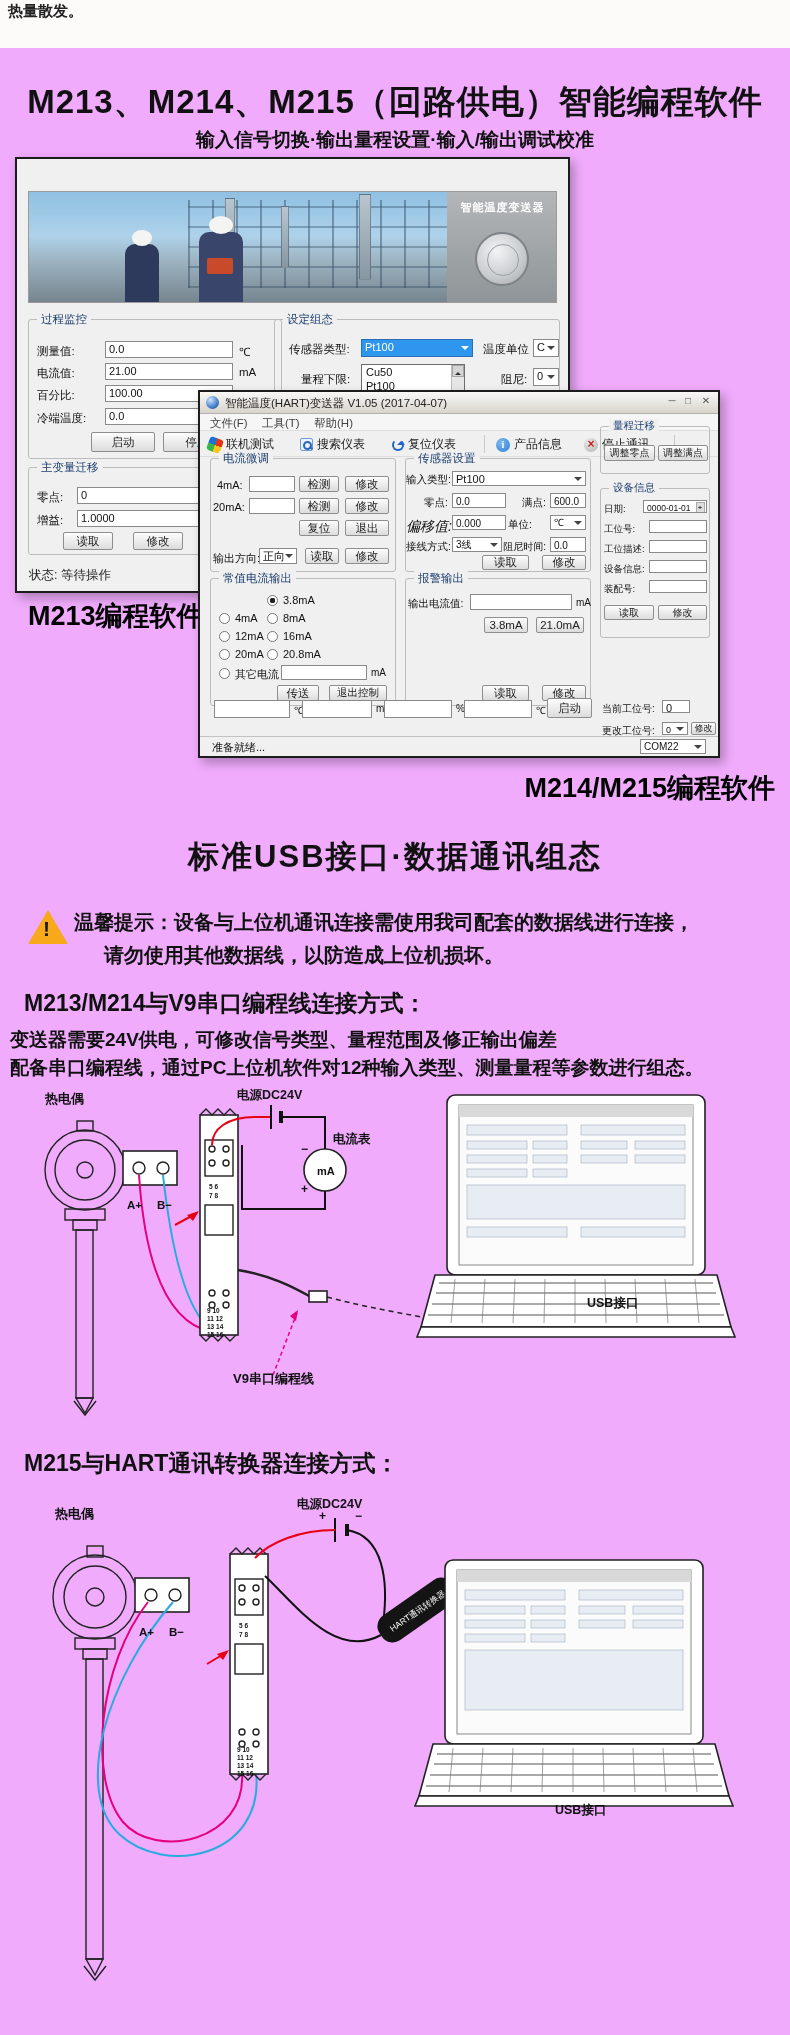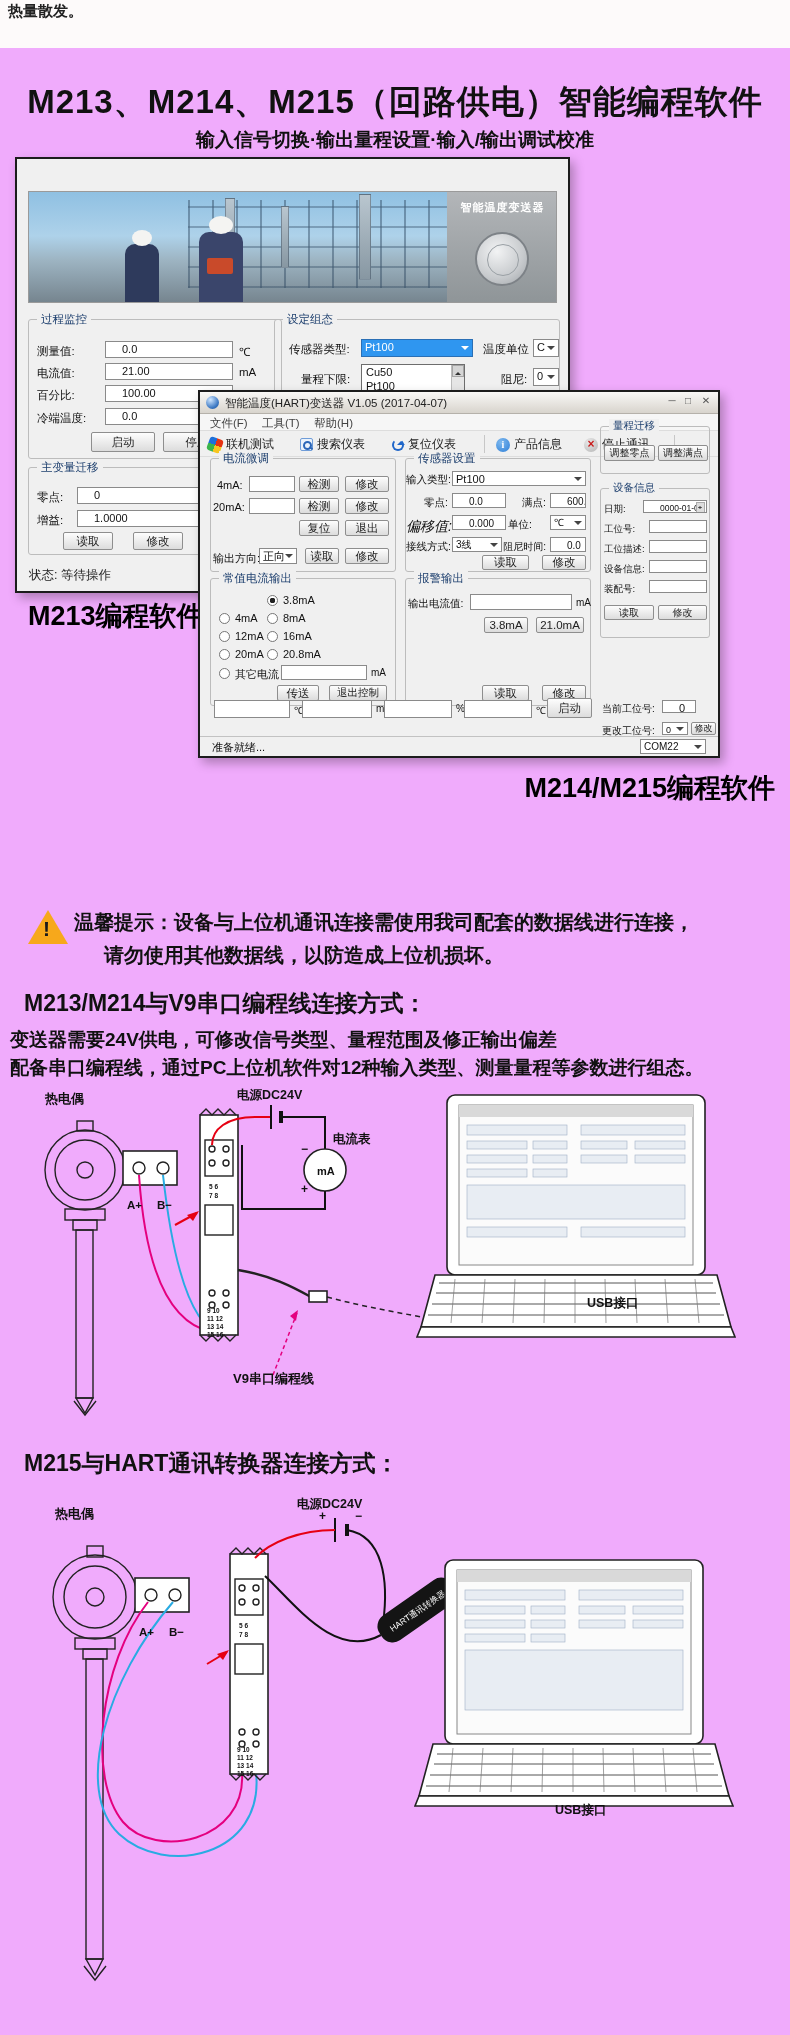--- a/index.html
+++ b/index.html
@@ -24,21 +24,21 @@
   
   .win{position:absolute;background:#f0f0f0;border:2px solid #1c1c1c;box-shadow:4px 5px 10px rgba(0,0,0,.28);}
   .tbar{position:absolute;left:0;top:0;right:0;height:22px;background:linear-gradient(#f9f8f6,#d8d4cd);border-bottom:1px solid #b5b1aa;}
   .wicon{position:absolute;left:6px;top:4px;width:13px;height:13px;border-radius:50%;
          background:radial-gradient(circle at 35% 30%,#cfe6ff,#3b77c2 65%,#1d4e8f);}
   .wtitle{position:absolute;left:25px;top:4px;font-size:11.5px;color:#222;white-space:nowrap;}
   .wctl{position:absolute;top:3px;font-size:10px;color:#555;width:16px;text-align:center;}
   .grp{position:absolute;border:1px solid #bcbcbc;border-radius:3px;}
   .glabel{position:absolute;top:-8px;left:8px;background:#f0f0f0;padding:0 4px;font-size:11.5px;color:#1d3f6e;white-space:nowrap;}
   .lb{position:absolute;font-size:11.5px;color:#111;white-space:nowrap;}
-  .in{position:absolute;background:#fff;border:1px solid #8a8a8a;font-size:11px;line-height:15px;padding:0 16px;overflow:hidden;white-space:nowrap;}
+  .in{position:absolute;background:#fff;border:1px solid #8a8a8a;font-size:11px;line-height:15px;padding:0 3px;overflow:hidden;white-space:nowrap;}
   .b{position:absolute;display:flex;align-items:center;justify-content:center;font-size:11.5px;
      background:linear-gradient(#fdfdfd,#dcdcdc);border:1px solid #8e8e8e;border-radius:2px;color:#222;white-space:nowrap;overflow:hidden;}
   .cb{position:absolute;background:#fff;border:1px solid #8a8a8a;font-size:11px;line-height:14px;padding:0 12px 0 3px;overflow:hidden;white-space:nowrap;}
   .cb .cbv{font-style:normal;}
   .ar{position:absolute;right:3px;top:50%;margin-top:-2px;width:0;height:0;border:4px solid transparent;border-top-color:#444;}
   .cb-sel{background:#2f96f0;color:#fff;border-color:#2a6fb5;}
   .cb-sel .ar{border-top-color:#fff;}
   .rad{position:absolute;width:11px;height:11px;border:1px solid #767676;border-radius:50%;background:#fff;}
   .rad.on{background:radial-gradient(circle,#222 0 2.6px,#fff 3px);}
   .list{position:absolute;background:#fff;border:1px solid #6d6d6d;overflow:hidden;}
@@ -315,20 +315,21 @@
     <span class="lb" style="left:336px;top:311px;font-size:10px;">℃</span>
     <span class="b" style="left:347px;top:306px;width:45px;height:20px;">启动</span>
 
     <div class="sbar">
       <span class="lb" style="left:12px;top:3px;font-size:11px;">准备就绪...</span>
       <span class="cb" style="left:440px;top:2px;width:66px;height:15px;font-size:10px;"><i class="cbv">COM22</i><i class="ar"></i></span>
     </div>
   </div>
   <div class="cap" style="left:370px;top:770px;width:405px;text-align:right;">M214/M215编程软件</div>
 
+  <div class="h2">标准USB接口·数据通讯组态</div>
   <div class="warn-wrap">
     <span class="wico"></span>
     <div class="warn-txt">
       <div><b>温馨提示：</b><span>设备与上位机通讯连接需使用我司配套的数据线进行连接，</span></div>
       <div class="warn-l2">请勿使用其他数据线，以防造成上位机损坏。</div>
     </div>
   </div>
   <div class="h3">M213/M214与V9串口编程线连接方式：</div>
   <div class="body-txt">
     <div>变送器需要24V供电，可修改信号类型、量程范围及修正输出偏差</div>

